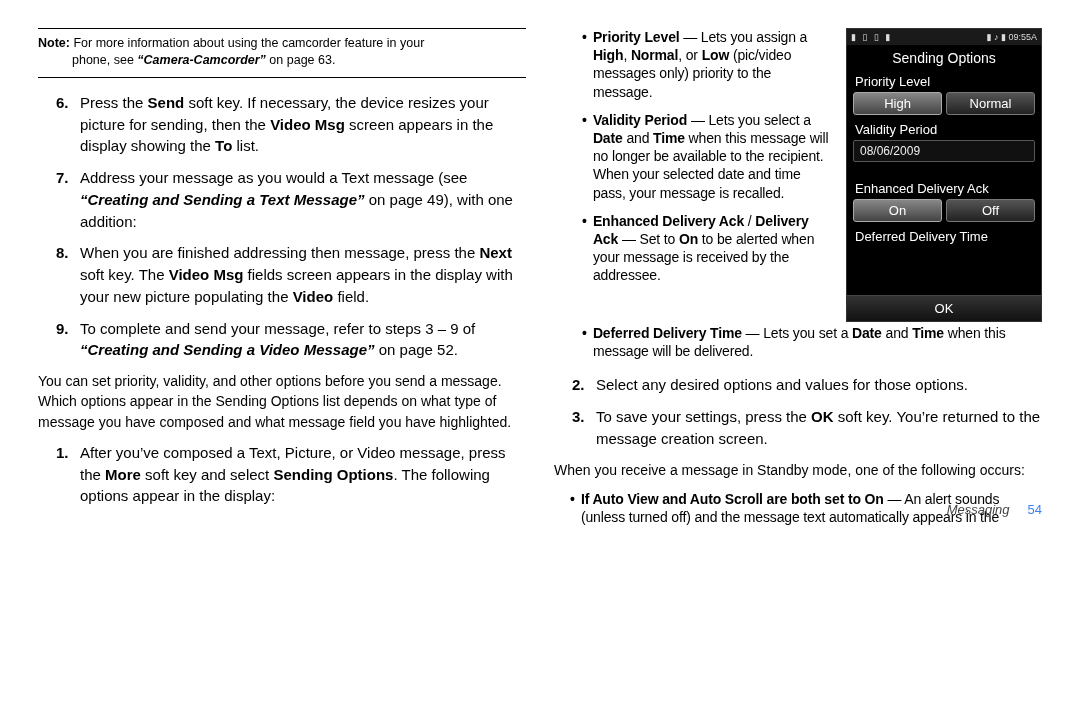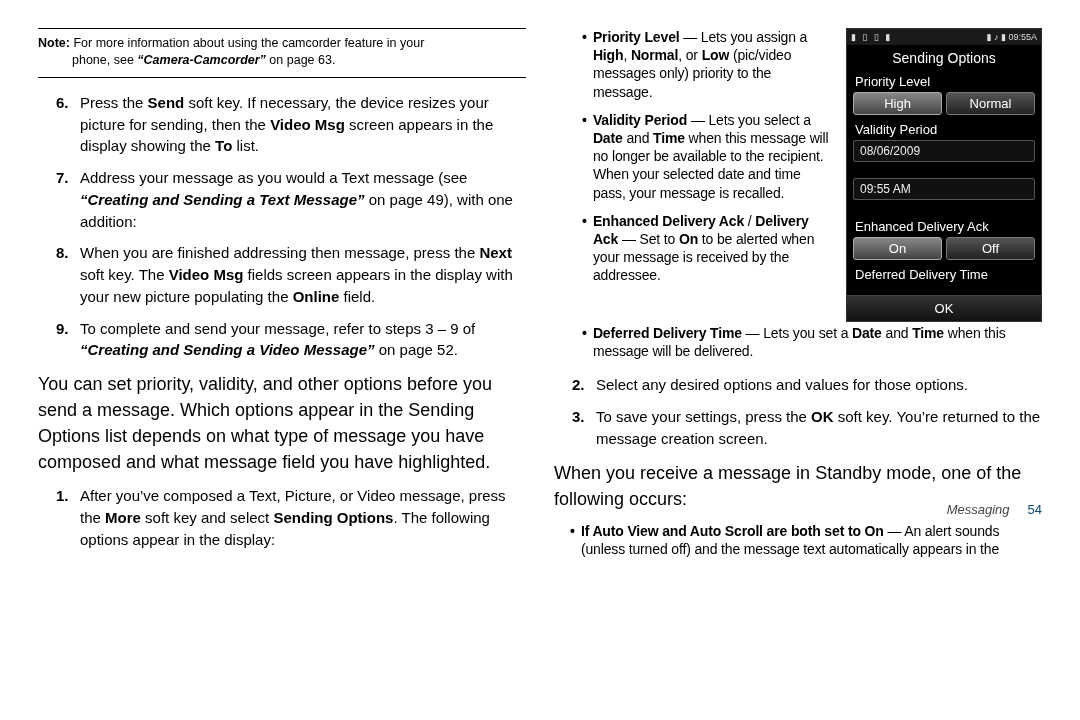--- a/index.html
+++ b/index.html
@@ -22,39 +22,39 @@
   ul.bul > li { display: flex; font-size: 13px; line-height: 1.35; margin-bottom: 6px; }
   ul.bul > li::before { content: "•"; font-weight: bold; margin-right: 8px; }
   ul.bul > li .body { flex: 1; }
 
   ul.bul-tight { list-style: none; }
   ul.bul-tight > li { display: flex; font-size: 14px; line-height: 1.3; margin-bottom: 10px; }
   ul.bul-tight > li::before { content: "•"; font-weight: bold; margin-right: 6px; }
   ul.bul-tight > li .body { flex: 1; }
 
   .section-head { font-weight: 900; font-size: 17px; margin: 14px 0 6px 0; letter-spacing: -0.2px; }
-  .para { font-size: 18px; line-height: 1.45; margin-bottom: 10px; }
+  .para { font-size: 14px; line-height: 1.45; margin-bottom: 10px; }
   .b { font-weight: bold; }
   .bi { font-weight: bold; font-style: italic; }
 
   .right-top { display: flex; gap: 14px; }
   .right-top .text-col { flex: 1; }
   .phone { width: 196px; height: 294px; background: #000; color: #fff; border: 1px solid #333; font-family: Arial, sans-serif; display: flex; flex-direction: column; }
   .phone .statusbar { height: 16px; background: #1a1a1a; display: flex; align-items: center; justify-content: space-between; padding: 0 4px; font-size: 9px; color: #ddd; }
   .phone .statusbar .left-icons { letter-spacing: 2px; }
   .phone .title { text-align: center; font-size: 14px; padding: 5px 0 5px 0; color: #fff; }
   .phone .label { font-size: 13px; color: #fff; padding: 3px 8px 3px 8px; }
   .phone .segrow { display: flex; gap: 4px; padding: 0 6px 4px 6px; }
   .phone .seg { flex: 1; background: linear-gradient(#555,#222); border: 1px solid #777; border-radius: 3px; text-align: center; font-size: 13px; padding: 3px 0; color: #fff; }
   .phone .seg.sel { background: linear-gradient(#888,#444); border-color: #aaa; }
   .phone .field { margin: 0 6px 16px 6px; background: #111; border: 1px solid #555; border-radius: 2px; font-size: 12px; padding: 3px 6px; color: #eee; }
   .phone .okbar { margin-top: auto; background: linear-gradient(#333,#111); text-align: center; font-size: 13px; padding: 5px 0; border-top: 1px solid #444; }
 
   .footer { position: absolute; bottom: 0; right: 0; font-size: 13px; color: #444; font-style: italic; }
-  .footer .pg { font-style: normal; margin-left: 18px; color: #0c4a6e; }
+  .footer .pg { font-style: normal; margin-left: 18px; color: #3b82f6; }
 
   .condensed { letter-spacing: -0.15px; }
   .after-full { margin-top: 2px; font-size: 14px; line-height: 1.35; }
 </style>
 </head>
 <body>
 
 <div class="page">
 
   <div class="col col-left">
@@ -75,21 +75,21 @@
       </li>
       <li>
         <span class="marker">7.</span>
         <span class="body">
           <span>Address your message as you would a Text message (see </span><span class="bi">“Creating and Sending a Text Message”</span><span> on page 49), with one addition:</span>
         </span>
       </li>
       <li>
         <span class="marker">8.</span>
         <span class="body">
-          <span>When you are finished addressing then message, press the </span><span class="b">Next</span><span> soft key. The </span><span class="b">Video Msg</span><span> fields screen appears in the display with your new picture populating the </span><span class="b">Online</span><span> field.</span>
+          <span>When you are finished addressing then message, press the </span><span class="b">Next</span><span> soft key. The </span><span class="b">Video Msg</span><span> fields screen appears in the display with your new picture populating the </span><span class="b">Video</span><span> field.</span>
         </span>
       </li>
       <li>
         <span class="marker">9.</span>
         <span class="body">
           <span>To complete and send your message, refer to steps 3 – 9 of </span><span class="bi">“Creating and Sending a Video Message”</span><span> on page 52.</span>
         </span>
       </li>
     </ol>
 
@@ -134,21 +134,20 @@
           <span>▮ ♪ ▮ 09:55A</span>
         </div>
         <div class="title">Sending Options</div>
         <div class="label">Priority Level</div>
         <div class="segrow">
           <div class="seg sel">High</div>
           <div class="seg">Normal</div>
         </div>
         <div class="label">Validity Period</div>
         <div class="field">08/06/2009</div>
-        <div class="field">09:55 AM</div>
         <div class="label">Enhanced Delivery Ack</div>
         <div class="segrow">
           <div class="seg sel">On</div>
           <div class="seg">Off</div>
         </div>
         <div class="label">Deferred Delivery Time</div>
         <div class="okbar">OK</div>
       </div>
     </div>
 

